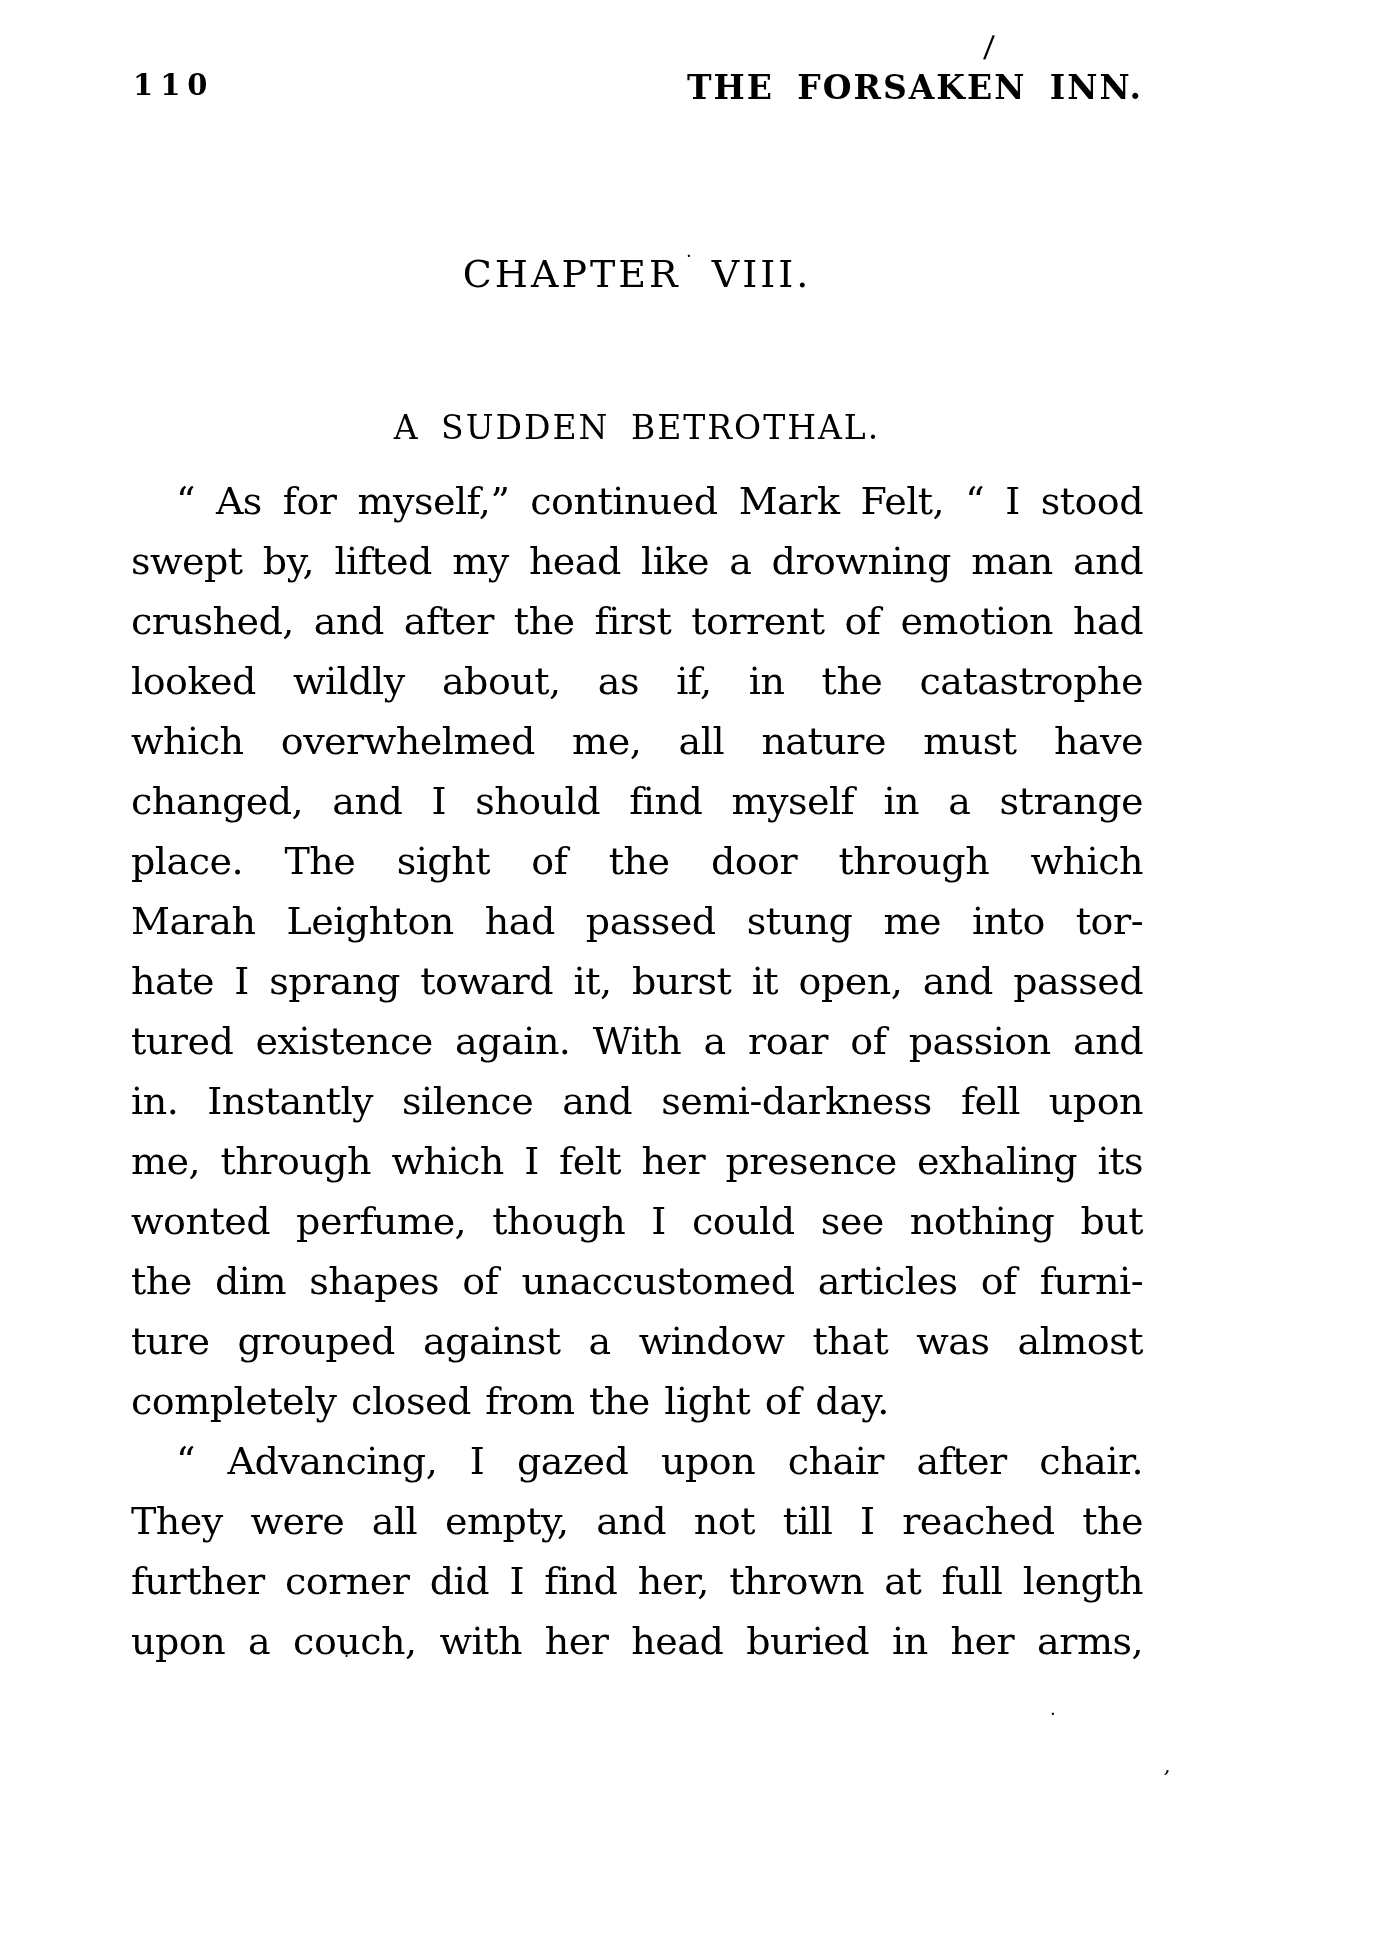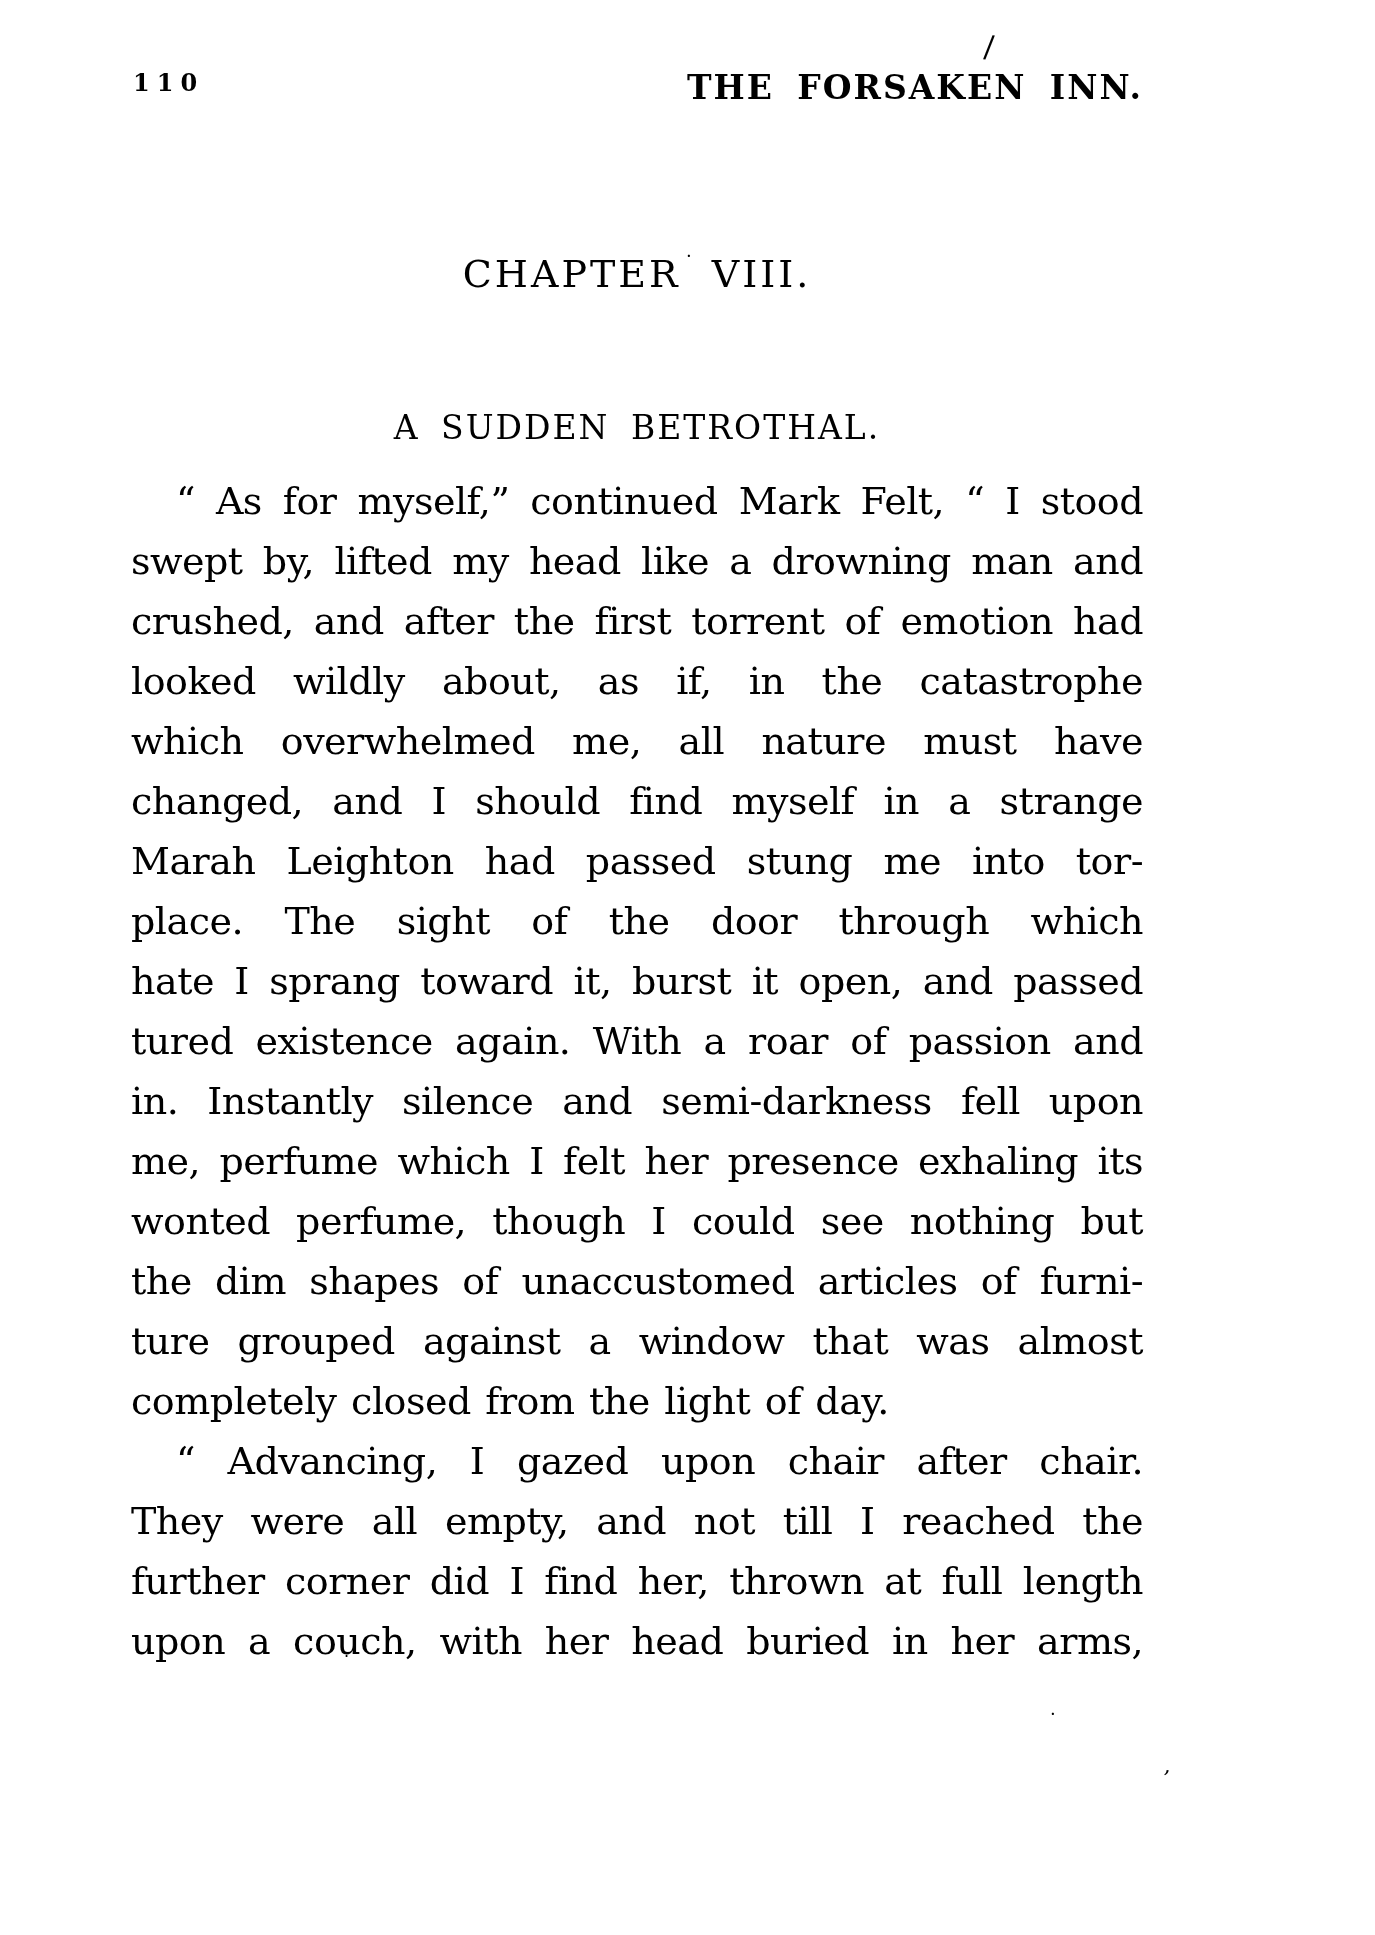--- a/index.html
+++ b/index.html
@@ -21,21 +21,21 @@
     position: absolute;
     top: 68px;
     left: 131px;
     width: 1012px;
     height: 40px;
   }
   .page-num {
     position: absolute;
     left: 2px;
     top: 0;
-    font-size: 24px;
+    font-size: 29px;
     font-weight: 700;
     letter-spacing: 7px;
   }
   .running-head {
     display: block;
     text-align: right;
     font-size: 33px;
     font-weight: 700;
     letter-spacing: 2px;
     word-spacing: 10px;
@@ -114,26 +114,26 @@
   <div class="subtitle">A SUDDEN BETROTHAL.</div>
 
   <div class="body-block">
 
   <div class="line indent">“ As for myself,” continued Mark Felt, “ I stood</div>
       <div class="line">swept by, lifted my head like a drowning man and</div>
       <div class="line">crushed, and after the first torrent of emotion had</div>
       <div class="line">looked wildly about, as if, in the catastrophe</div>
       <div class="line">which overwhelmed me, all nature must have</div>
       <div class="line">changed, and I should find myself in a strange</div>
+      <div class="line">place.  The sight of the door through which</div>
       <div class="line">Marah Leighton had passed stung me into tor-</div>
-      <div class="line">place.  The sight of the door through which</div>
       <div class="line">hate I sprang toward it, burst it open, and passed</div>
       <div class="line">tured existence again.  With a roar of passion and</div>
       <div class="line">in.  Instantly silence and semi-darkness fell upon</div>
-      <div class="line">me, perfume which I felt her presence exhaling its</div>
+      <div class="line">me, through which I felt her presence exhaling its</div>
       <div class="line">wonted perfume, though I could see nothing but</div>
       <div class="line">the dim shapes of unaccustomed articles of furni-</div>
       <div class="line">ture grouped against a window that was almost</div>
       <div class="line endline">completely closed from the light of day.</div>
       <div class="line indent">“ Advancing, I gazed upon chair after chair.</div>
       <div class="line">They were all empty, and not till I reached the</div>
       <div class="line">further corner did I find her, thrown at full length</div>
       <div class="line">upon a couch, with her head buried in her arms,</div>
     </div>
 

